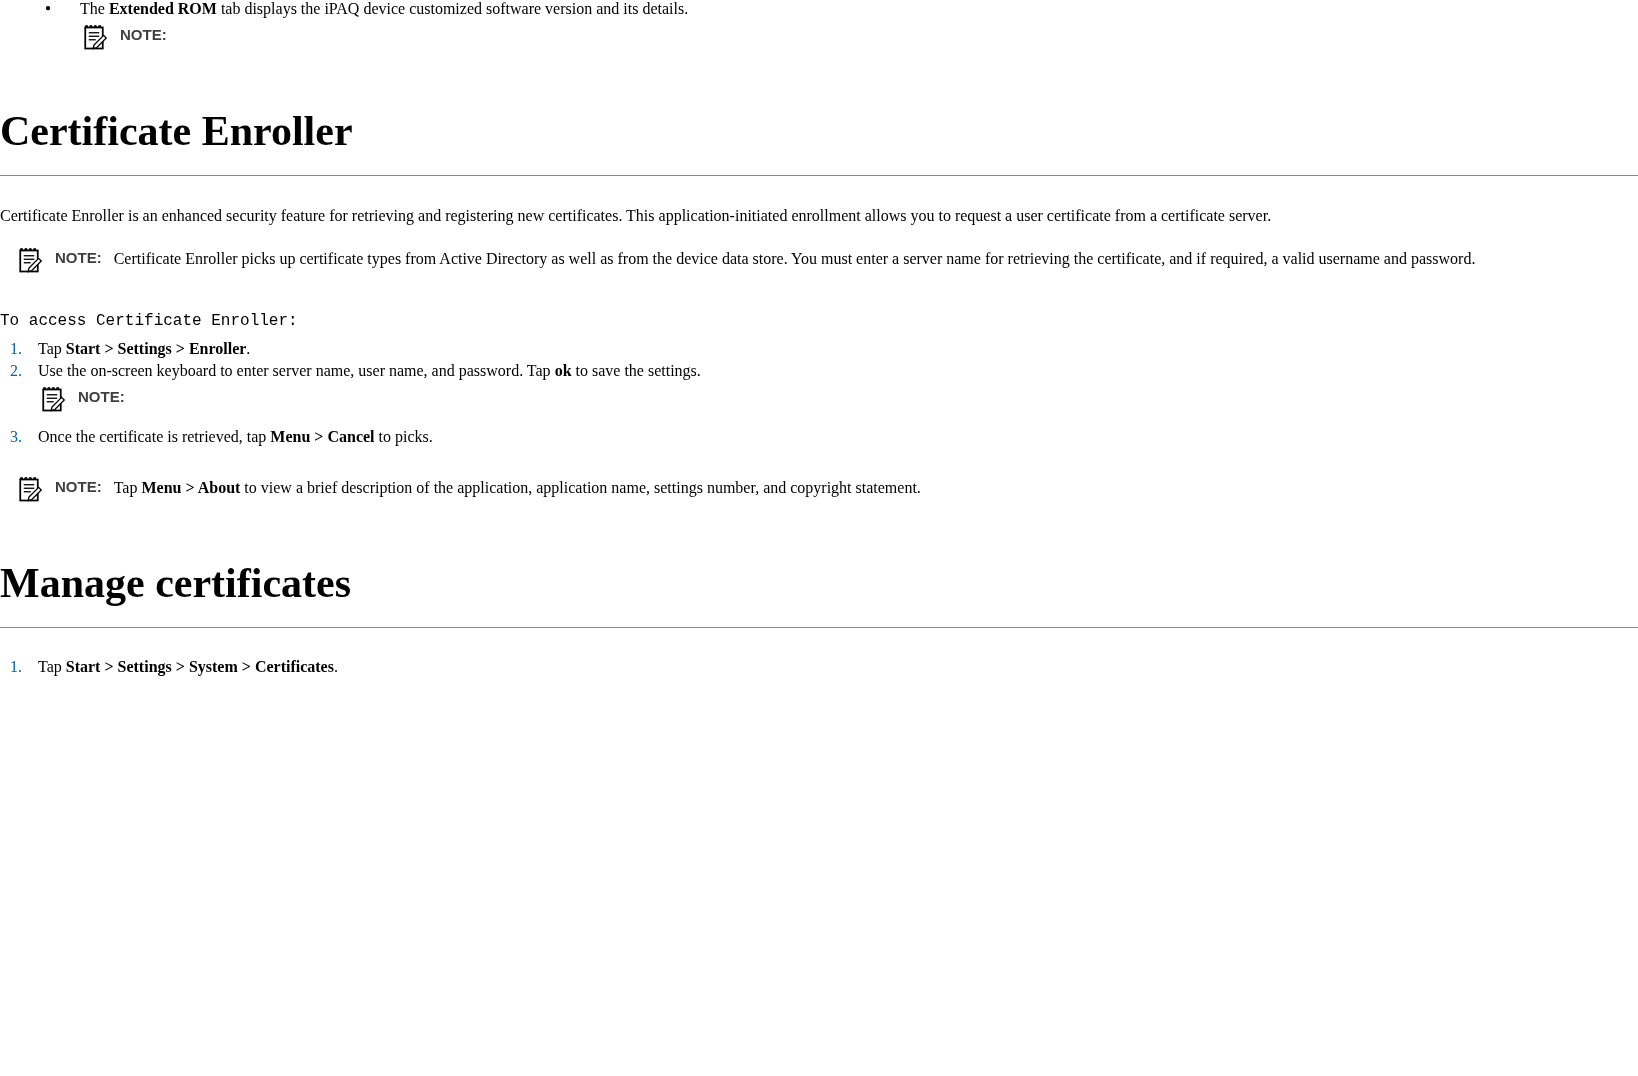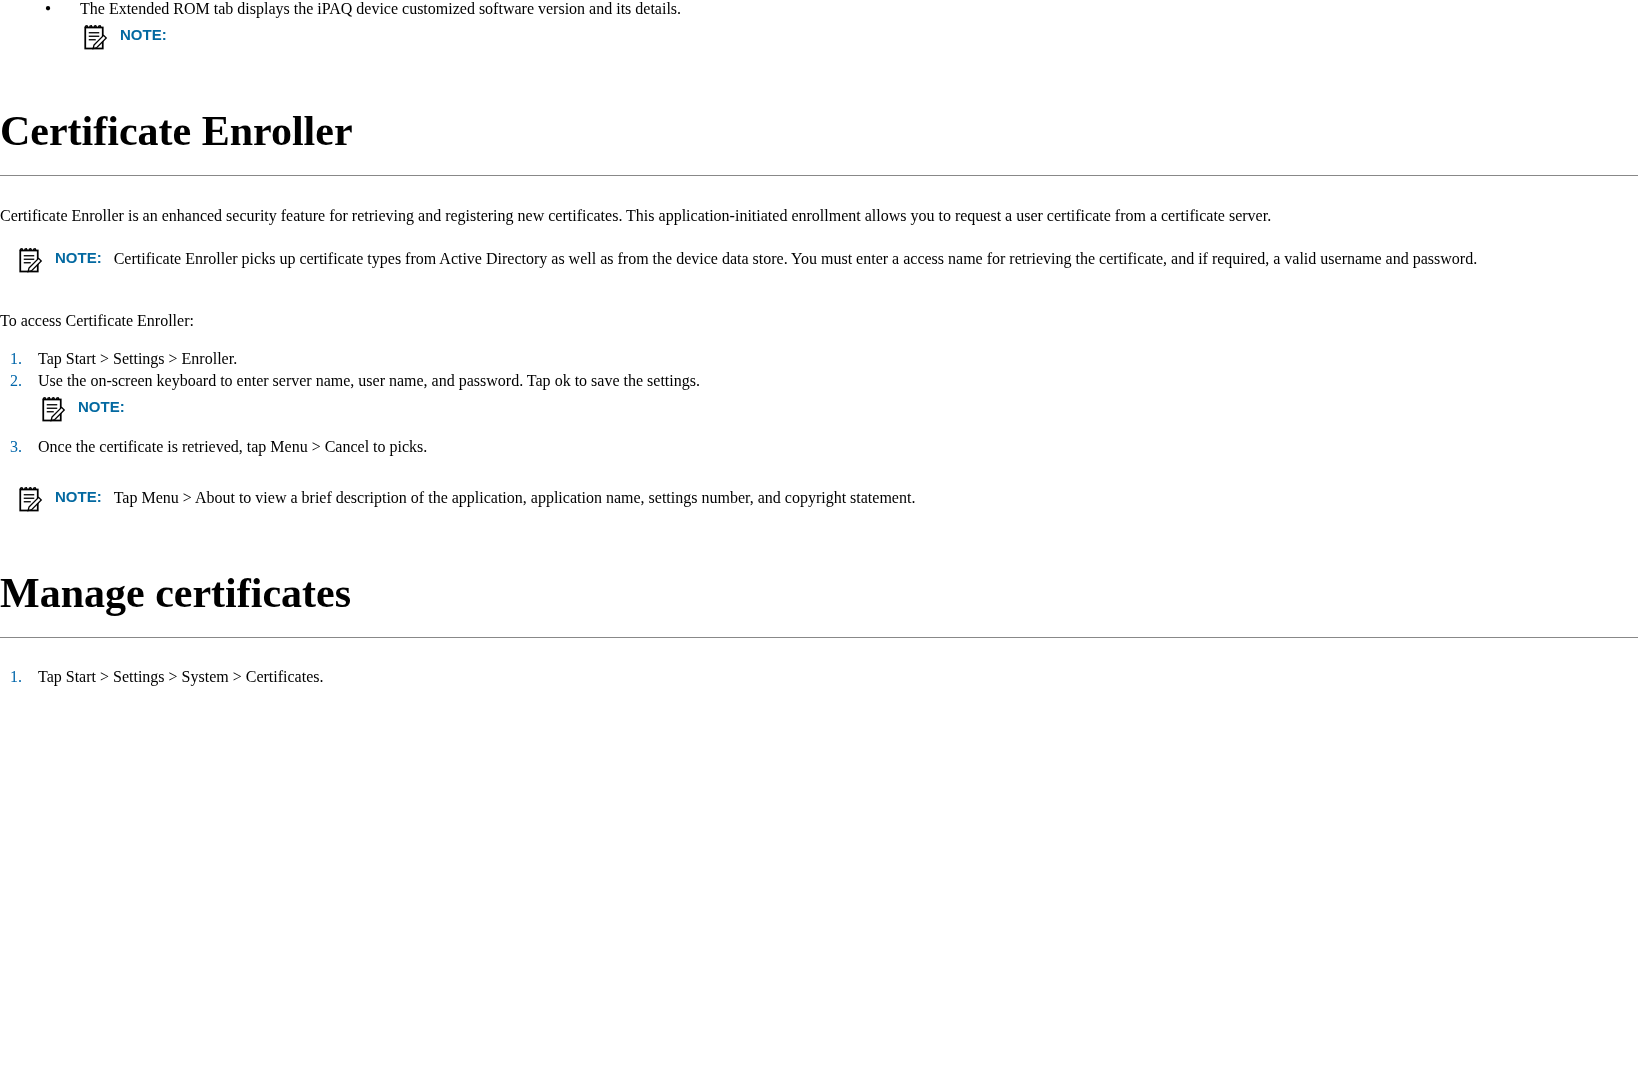--- a/index.html
+++ b/index.html
@@ -32,21 +32,21 @@
     .note-block.small-indent {
       margin-left: 15px;
     }
     .note-icon {
       width: 28px;
       height: 28px;
       flex-shrink: 0;
       margin-right: 12px;
     }
     .note-label {
-      color: #0369a1;
+      color: #404040;
       font-family: Arial, Helvetica, sans-serif;
       font-weight: bold;
       font-size: 15px;
       margin-right: 12px;
       flex-shrink: 0;
       padding-top: 2px;
     }
     .note-text {
       padding-top: 2px;
       line-height: 1.3;
@@ -74,21 +74,21 @@
     .list-num {
       color: #0066aa;
       width: 28px;
       flex-shrink: 0;
       text-align: left;
     }
     .list-text {
       flex: 1;
     }
     .bold {
-      font-weight: normal;
+      font-weight: bold;
     }
     .section-gap {
       height: 30px;
     }
     .ol-indent .note-block {
       margin-left: 38px;
     }
   </style>
 </head>
 <body>
@@ -116,26 +116,26 @@
 <div class="note-block small-indent">
   <svg class="note-icon" viewBox="0 0 32 32">
       <rect x="6" y="4" width="20" height="24" fill="none" stroke="#000" stroke-width="2"></rect>
       <path d="M6 4 Q6 2 8 2 L9 4 M11 4 Q11 2 13 2 L14 4 M16 4 Q16 2 18 2 L19 4 M21 4 Q21 2 23 2 L24 4" fill="none" stroke="#000" stroke-width="1.5"></path>
       <line x1="10" y1="10" x2="22" y2="10" stroke="#000" stroke-width="1.5"></line>
       <line x1="10" y1="14" x2="22" y2="14" stroke="#000" stroke-width="1.5"></line>
       <line x1="10" y1="18" x2="18" y2="18" stroke="#000" stroke-width="1.5"></line>
       <path d="M16 24 L27 13 L30 16 L19 27 L15 28 Z" fill="#fff" stroke="#000" stroke-width="1.5"></path>
     </svg>
   <span class="note-label">NOTE:</span>
-  <span class="note-text">Certificate Enroller picks up certificate types from Active Directory as well as from the device data store. You must enter a access name for retrieving the certificate, and if required, a valid username and password.</span>
+  <span class="note-text">Certificate Enroller picks up certificate types from Active Directory as well as from the device data store. You must enter a server name for retrieving the certificate, and if required, a valid username and password.</span>
 </div>
 
 <div class="section-gap"></div>
 
-<p class="body-text" style="margin-bottom:18px;">To access Certificate Enroller:</p>
+<p class="body-text" style="margin-bottom:8px;font-family:Liberation Mono, monospace;">To access Certificate Enroller:</p>
 
 <div class="ol-indent">
   <div class="list-item">
     <span class="list-num">1.</span>
     <span class="list-text">
       <span>Tap </span><span class="bold">Start &gt; Settings &gt; Enroller</span><span>.</span>
     </span>
   </div>
   <div class="list-item">
     <span class="list-num">2.</span>

